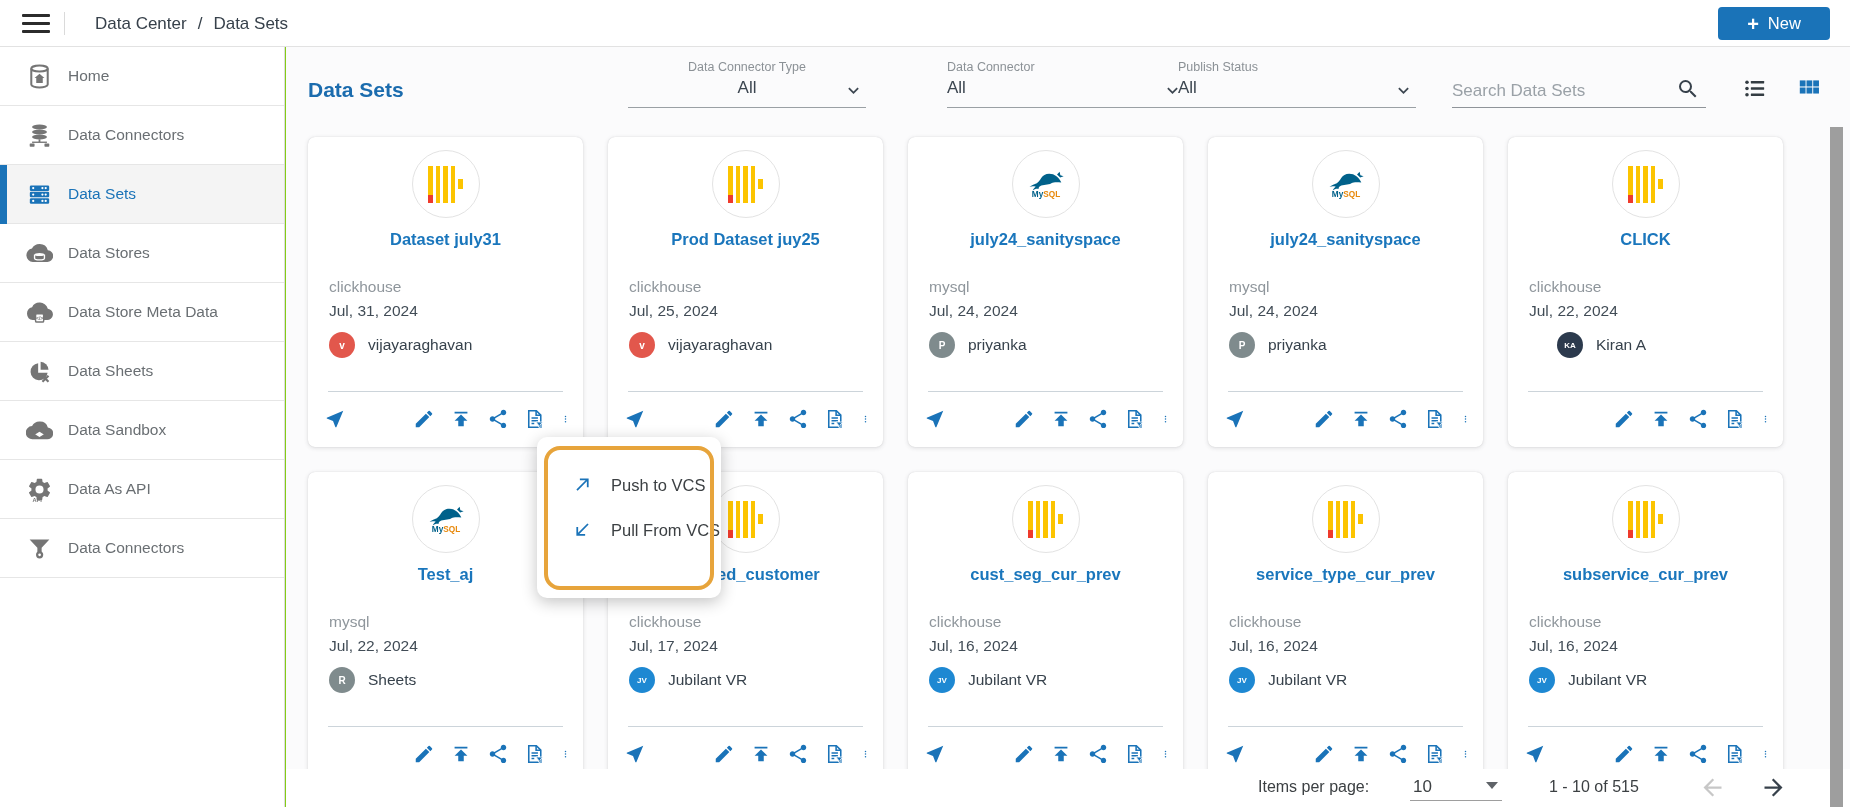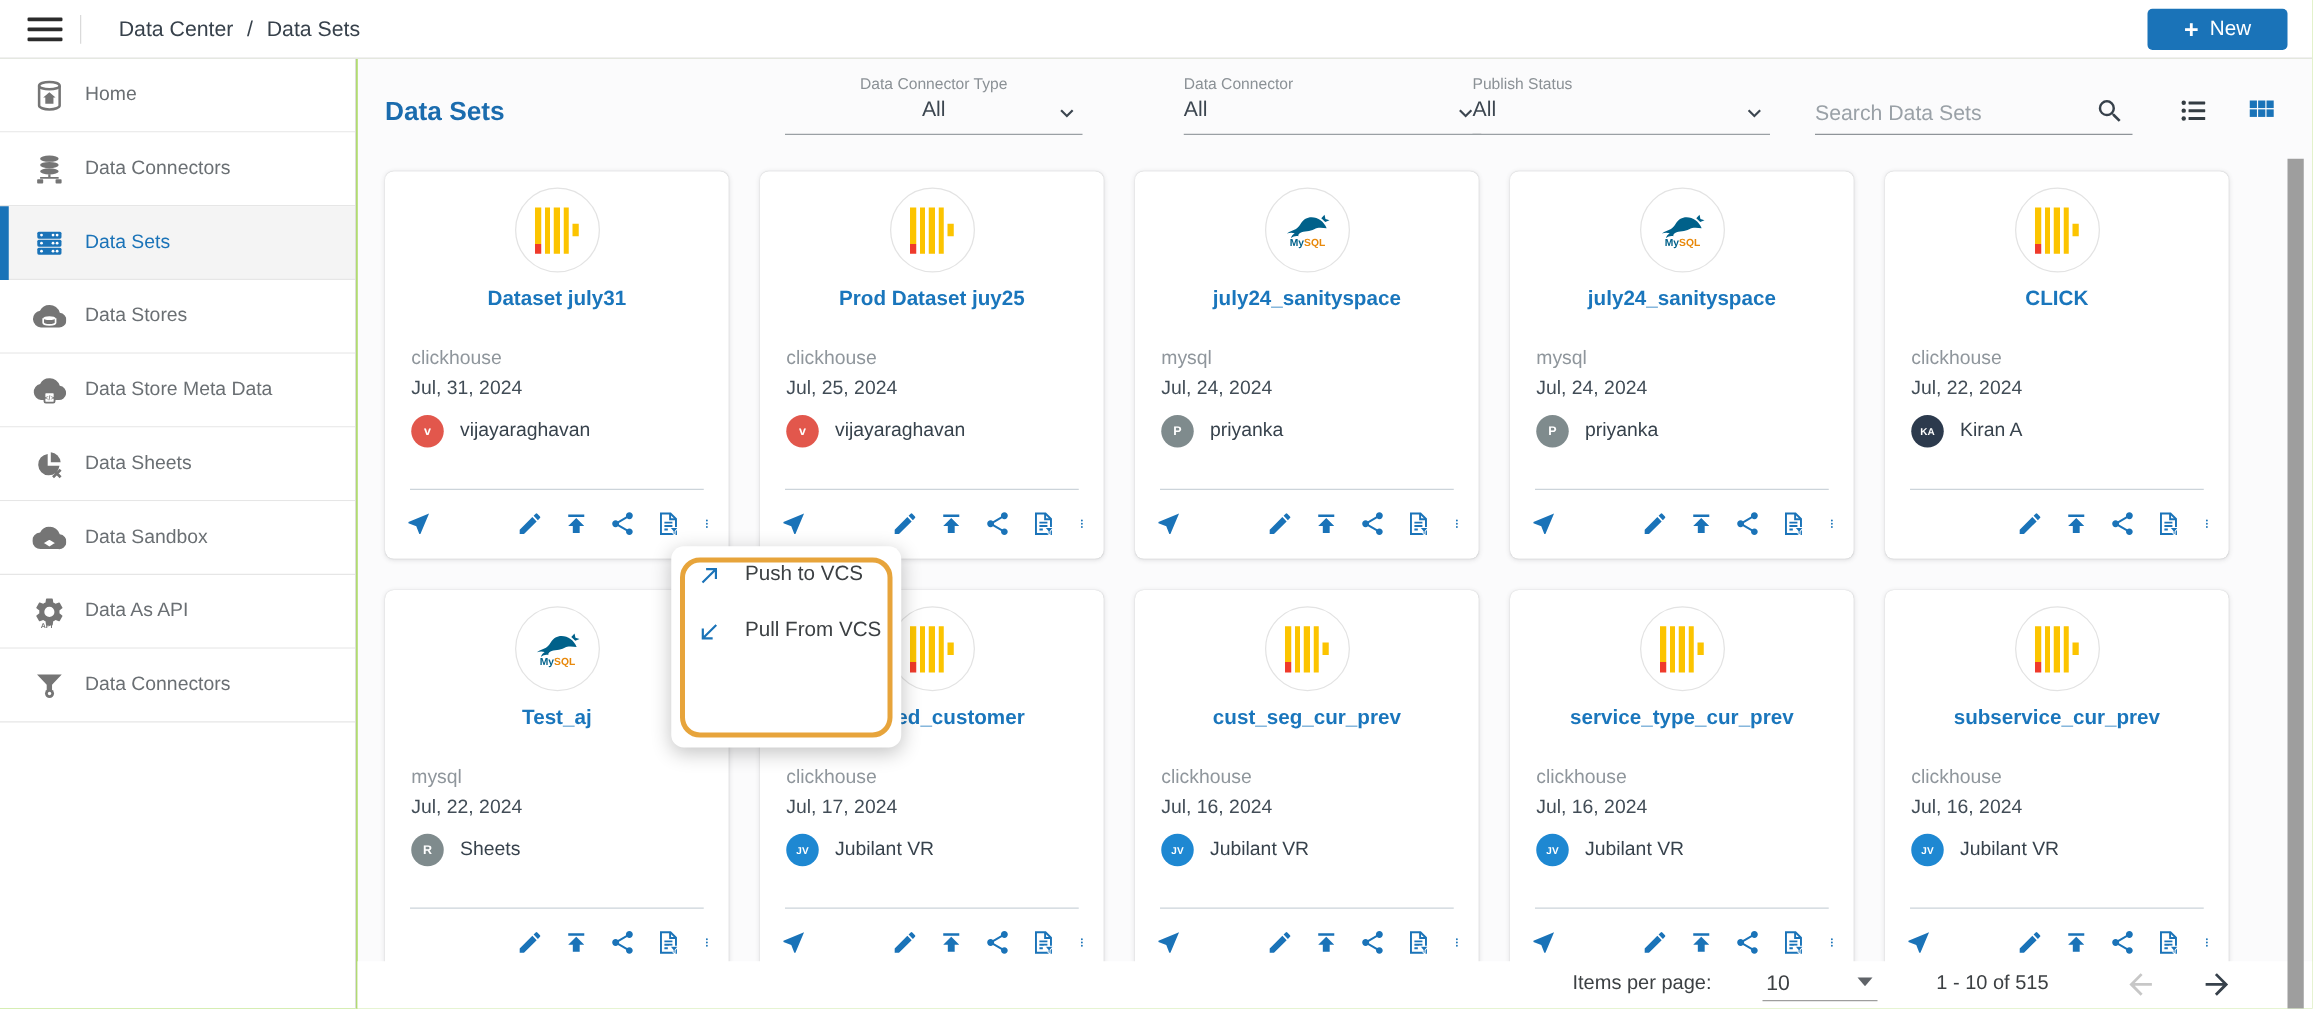--- a/index.html
+++ b/index.html
@@ -83,21 +83,21 @@
   .ch{display:flex;align-items:center;gap:3px;height:42px}
   .chb{width:4.5px;height:37px;background:#fcc400;flex:none}
   .chb.first{background:linear-gradient(to top,#ef3a2b 8px,#fcc400 8px)}
   .chb.short{height:10px}
 
   
   #menu{position:absolute;left:537px;top:437px;width:184px;height:161px;background:#fff;
     border-radius:10px;box-shadow:0 4px 16px rgba(0,0,0,.24);z-index:40;padding-top:13px}
   .menu-ring{position:absolute;left:7px;right:7px;top:9px;bottom:8px;border:4px solid #e7a43b;
     border-radius:16px;pointer-events:none}
-  .menu-item{height:45px;display:flex;align-items:flex-start;padding-left:20px;gap:18px;
+  .menu-item{height:45px;display:flex;align-items:flex-end;padding-left:35px;gap:18px;
     font-size:16.5px;color:#3c4043;cursor:pointer}
   .menu-item .mic{width:21px;height:21px;display:inline-flex}
   .menu-item .mic svg{width:100%;height:100%}
 
   
   #footer{position:absolute;left:286px;right:0;bottom:0;height:38px;background:#fff;z-index:15}
   #footer .pp-label{position:absolute;left:972px;top:9px;font-size:16px;color:#3c4043}
   .pp-select{position:absolute;left:1124px;top:4px;width:92px;height:28px;
     border-bottom:1px solid #9e9e9e;cursor:pointer}
   .pp-select .pp-val{position:absolute;left:3px;top:4px;font-size:17px;color:#3c4043}
@@ -538,21 +538,21 @@
               <span class="chb"></span>
               <span class="chb"></span>
               <span class="chb"></span>
               <span class="chb short"></span>
             </div>
           </div>
     <div class="card-name">CLICK</div>
     <div class="card-conn">clickhouse</div>
     <div class="card-date">Jul, 22, 2024</div>
     <div class="owner">
-      <span class="avatar small-init" style="background: rgb(44, 58, 77);">KA</span>
+      <span class="avatar small-init" style="background: rgb(44, 58, 77); margin-left: 28px;">KA</span>
       <span class="oname">Kiran A</span>
     </div>
     <div class="card-div"></div>
     <div class="actions">
       <span class="aicon send" style="visibility: hidden;">
               <svg viewBox="0 0 24 24" fill="currentColor">
                 <path d="M21 3 3 10.53v.98l6.84 2.65L12.48 21h.98L21 3z"></path>
               </svg>
             </span>
       <span class="rgroup">

